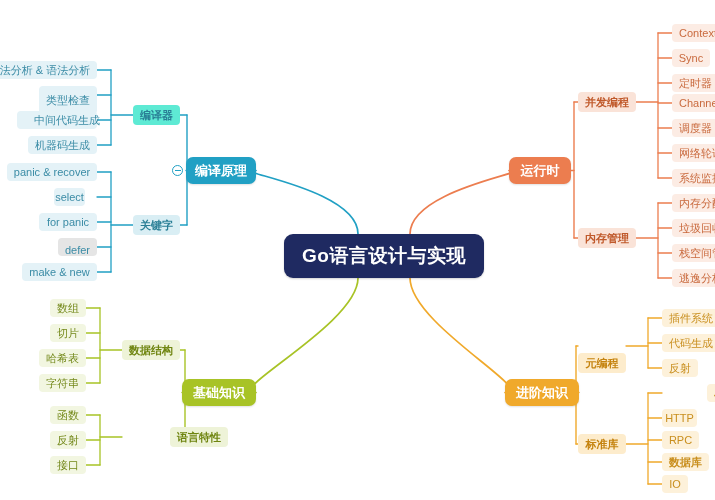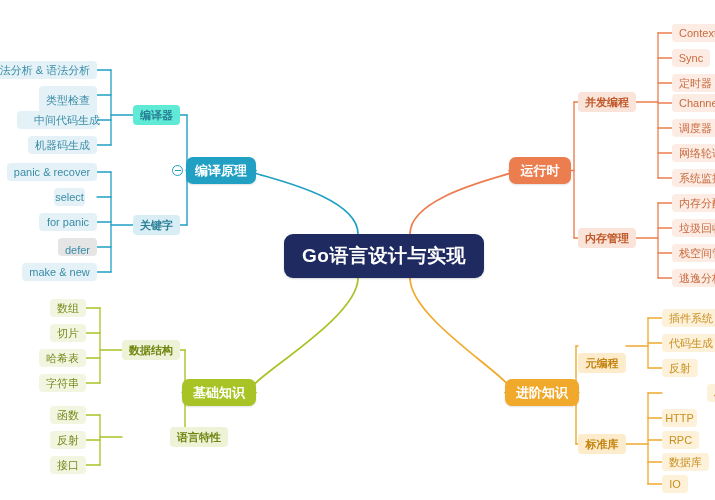--- a/index.html
+++ b/index.html
@@ -244,20 +244,20 @@
       </div>
       <div class="node leaf" style="left: 662px; top: 384px; width: 43px; height: 18px; background: rgb(253, 241, 218); color: rgb(201, 143, 31); margin-left: 45px;">
         <span>JSON</span>
       </div>
       <div class="node leaf" style="left: 662px; top: 409px; width: 35px; height: 18px; background: rgb(253, 241, 218); color: rgb(201, 143, 31);">
         <span>HTTP</span>
       </div>
       <div class="node leaf" style="left: 662px; top: 431px; width: 37px; height: 18px; background: rgb(253, 241, 218); color: rgb(201, 143, 31);">
         <span>RPC</span>
       </div>
-      <div class="node leaf" style="left: 662px; top: 453px; width: 47px; height: 18px; background: rgb(253, 241, 218); color: rgb(201, 143, 31);">
+      <div class="node leaf" style="left: 662px; top: 453px; width: 47px; height: 18px; background: rgb(253, 241, 218); color: rgb(201, 143, 31); font-weight: bold;">
         <span>数据库</span>
       </div>
       <div class="node leaf" style="left: 662px; top: 475px; width: 26px; height: 18px; background: rgb(253, 241, 218); color: rgb(201, 143, 31);">
         <span>IO</span>
       </div>
     </div>
 </div>
 
 </body></html>

